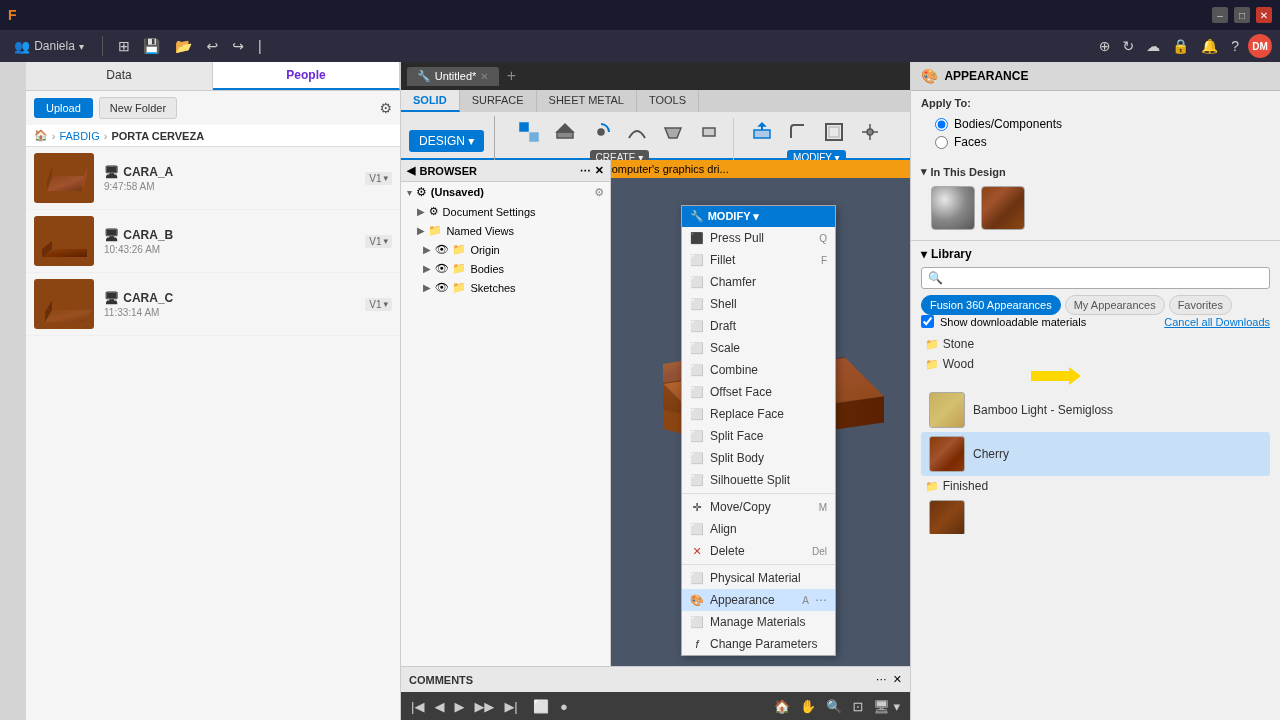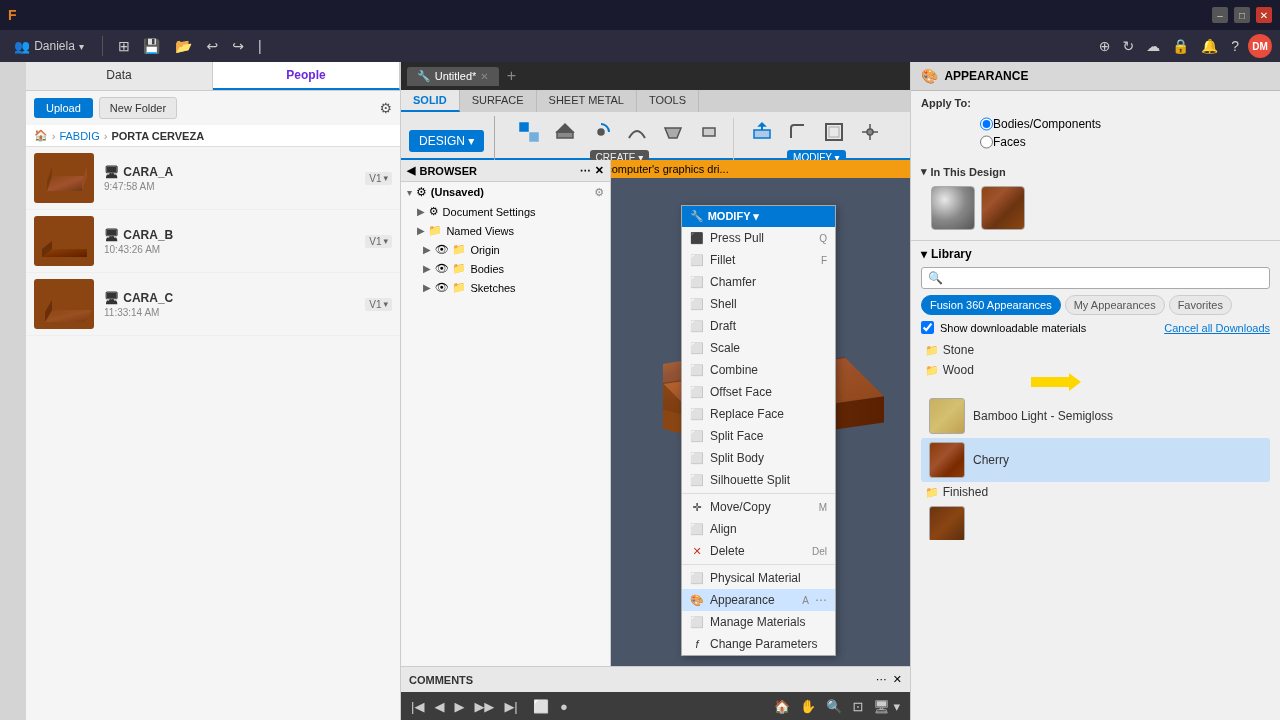--- a/index.html
+++ b/index.html
@@ -185,32 +185,32 @@
       padding: 6px 10px;
       font-weight: bold;
       font-size: 12px;
       border-bottom: 1px solid #bbb;
       display: flex;
       align-items: center;
       gap: 6px;
     }
     #appearance-header .ap-icon { color: #e67e22; font-size: 14px; }
     .radio-group { display: flex; flex-direction: column; gap: 4px; padding: 4px 14px; }
-    .radio-item { display: flex; cursor: pointer; margin-left: 45px; }
+    .radio-item { display: flex; align-items: center; gap: 6px; cursor: pointer; }
     .radio-item input { cursor: pointer; }
     .in-design-section { padding: 4px 10px; }
     .material-swatches { display: flex; gap: 6px; padding: 6px 10px; }
     .swatch { width: 44px; height: 44px; border-radius: 4px; border: 1px solid #aaa; cursor: pointer; overflow: hidden; display: flex; align-items: center; justify-content: center; }
     .swatch.metal { background: radial-gradient(circle at 30% 30%, #e8e8e8, #888, #555); }
     .swatch.wood { background: linear-gradient(135deg, #8B4513 0%, #A0522D 30%, #6B3410 60%, #8B4513 100%); }
     .library-section { border-top: 1px solid #ccc; padding: 6px 10px; }
     .library-header { font-weight: bold; font-size: 12px; display: flex; align-items: center; gap: 4px; margin-bottom: 6px; }
     .library-search { display: flex; align-items: center; background: white; border: 1px solid #aaa; border-radius: 3px; padding: 3px 6px; gap: 4px; margin-bottom: 6px; }
     .library-search input { border: none; outline: none; flex: 1; font-size: 11px; }
-    .library-tabs { display: flex; gap: 4px; margin-bottom: 6px; align-items: center; flex-wrap: wrap; }
+    .library-tabs { display: flex; gap: 4px; align-items: center; flex-wrap: wrap; }
     .lib-tab { padding: 3px 8px; border-radius: 12px; cursor: pointer; font-size: 11px; color: #555; border: 1px solid #ccc; background: #e8e8e8; }
     .lib-tab.active { background: #0078d4; color: white; border-color: #0078d4; }
     .lib-option { display: flex; align-items: center; gap: 6px; font-size: 11px; margin-bottom: 6px; }
     .lib-option input { cursor: pointer; }
     .cancel-link { color: #0078d4; cursor: pointer; font-size: 11px; text-decoration: underline; margin-left: auto; }
     .category-item { display: flex; align-items: center; gap: 4px; padding: 3px 4px; cursor: pointer; border-radius: 3px; font-size: 12px; }
     .category-icon { font-size: 11px; color: #555; }
     .category-label { color: #333; font-weight: 500; }
     .material-row { display: flex; align-items: center; gap: 8px; padding: 4px 8px; cursor: pointer; border-radius: 3px; }
     .material-row.selected { background: #c8dff8; }

